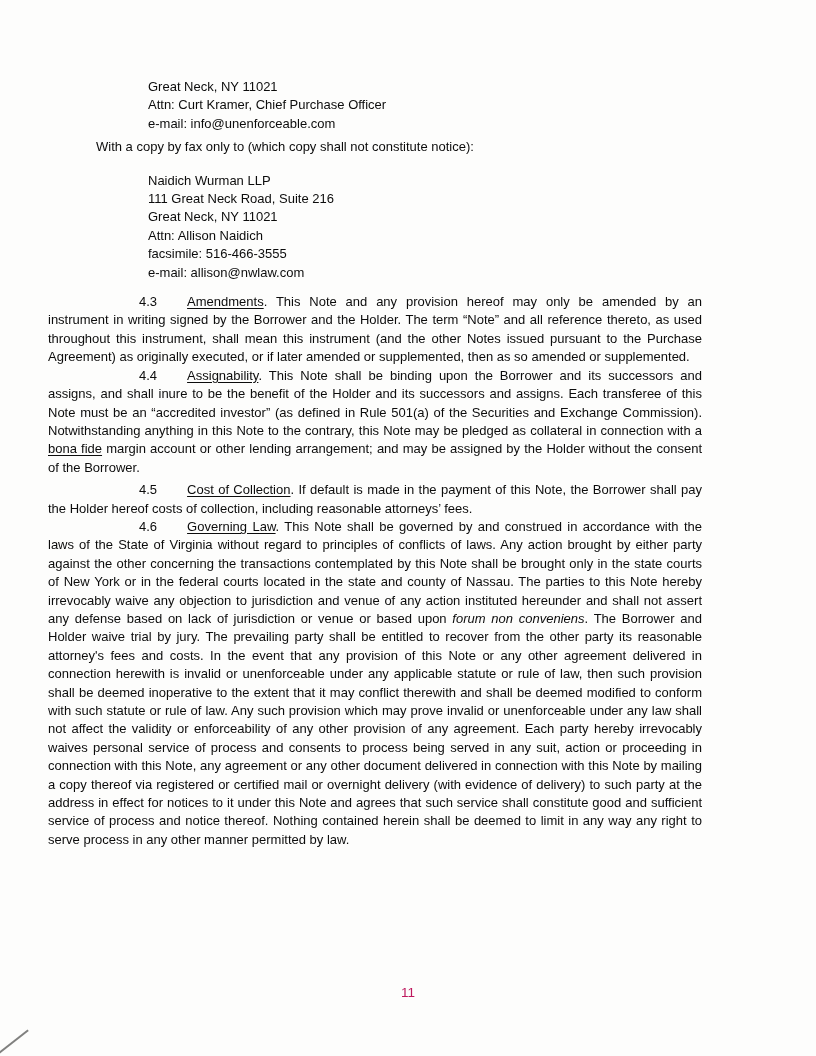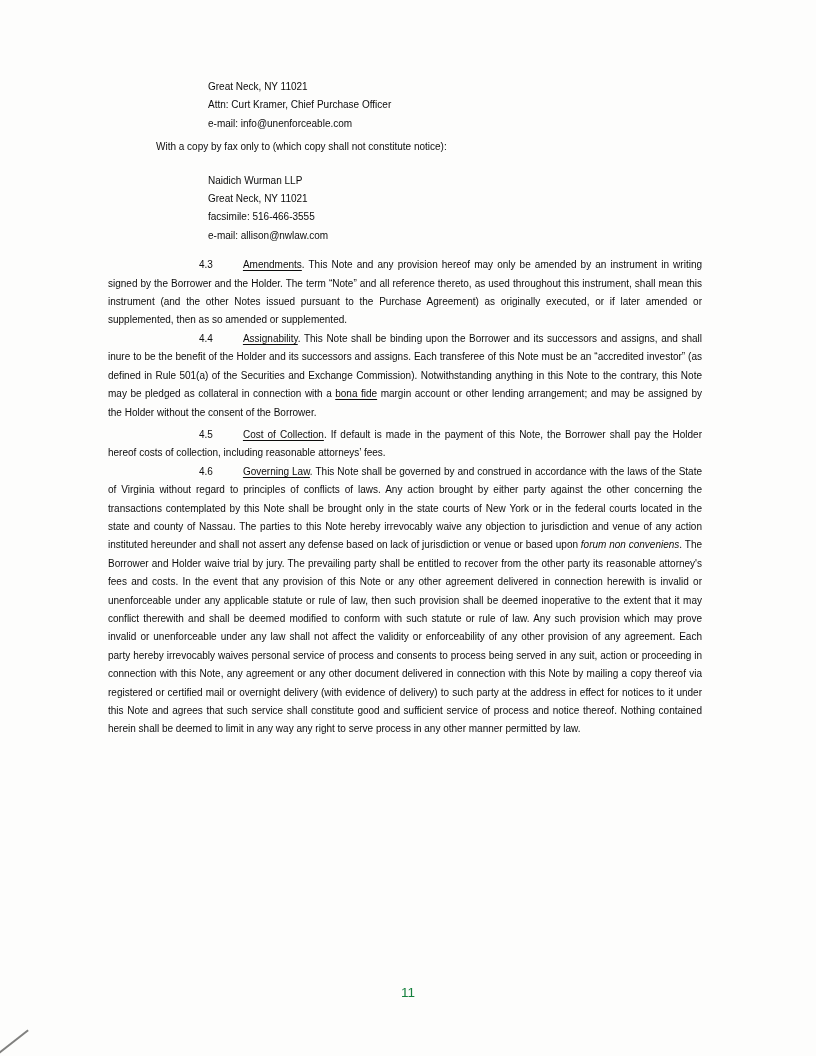--- a/index.html
+++ b/index.html
@@ -11,22 +11,22 @@
   }
   .page {
     position: relative;
     width: 816px; height: 1056px;
     background: #fdfdfc;
     color: #0c0c0c;
   }
   .content {
     position: absolute;
     top: 0; left: 0; right: 16px;
-    padding: 78px 98px 0 108px;
-    font-size: 10px;
+    padding: 78px 98px 0 48px;
+    font-size: 13px;
     line-height: 18.4px;
   }
   .address-block { margin-left: 100px; }
   .copy-line { margin-top: 5px; margin-bottom: 15px; margin-left: 48px; }
   .section {
     text-align: justify;
     text-indent: 91px;
   }
   .sec-43 { margin-top: 11px; }
   .sec-44 { }
@@ -34,21 +34,21 @@
   .sec-46 { }
   .tab { display: inline-block; width: 30px; }
   .heading { text-decoration: underline; text-underline-offset: 2px; }
   .u { text-decoration: underline; text-underline-offset: 2px; }
   .i { font-style: italic; }
   .page-number {
     position: absolute;
     bottom: 56px; left: 0; right: 0;
     text-align: center;
     font-size: 13.5px;
-    color: #15803d;
+    color: #be185d;
   }
   .scan-artifact {
     position: absolute;
     left: -6px; bottom: 14px;
     width: 38px; height: 1.5px;
     background: #4a4a48;
     transform: rotate(-38deg);
     opacity: .7;
   }
 </style>
@@ -61,21 +61,23 @@
     <div class="address-block">
       <div>Great Neck, NY  11021</div>
       <div>Attn: Curt Kramer, Chief Purchase Officer</div>
       <div>e-mail: info@unenforceable.com</div>
     </div>
 
     <p class="copy-line">With a copy by fax only to (which copy shall not constitute notice):</p>
 
     <div class="address-block">
       <div>Naidich Wurman LLP</div>
+      <div>111 Great Neck Road, Suite 216</div>
       <div>Great Neck, NY  11021</div>
+      <div>Attn: Allison Naidich</div>
       <div>facsimile: 516-466-3555</div>
       <div>e-mail: allison@nwlaw.com</div>
     </div>
 
     <p class="section sec-43"><span class="num">4.3</span><span class="tab"></span><span class="heading">Amendments</span><span>.  This Note and any provision hereof may only be amended by an instrument in writing signed by the Borrower and the Holder.  The term “Note” and all reference thereto, as used throughout this instrument, shall mean this instrument (and the other Notes issued pursuant to the Purchase Agreement) as originally executed, or if later amended or supplemented, then as so amended or supplemented.</span></p>
 
     <p class="section sec-44"><span class="num">4.4</span><span class="tab"></span><span class="heading">Assignability</span><span>.  This Note shall be binding upon the Borrower and its successors and assigns, and shall inure to be the benefit of the Holder and its successors and assigns.  Each transferee of this Note must be an “accredited investor” (as defined in Rule 501(a) of the Securities and Exchange Commission).  Notwithstanding anything in this Note to the contrary, this Note may be pledged as collateral in connection with a </span><span class="u">bona fide</span><span> margin account or other lending arrangement; and may be assigned by the Holder without the consent of the Borrower.</span></p>
 
     <p class="section sec-45"><span class="num">4.5</span><span class="tab"></span><span class="heading">Cost of Collection</span><span>.  If default is made in the payment of this Note, the Borrower shall pay the Holder hereof costs of collection, including reasonable attorneys’ fees.</span></p>
 

